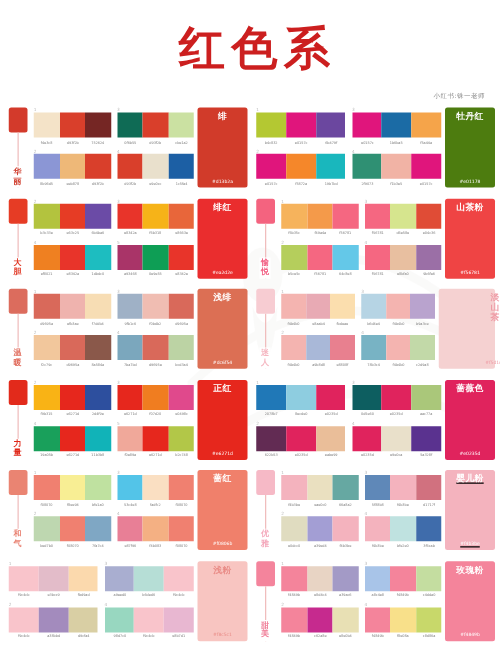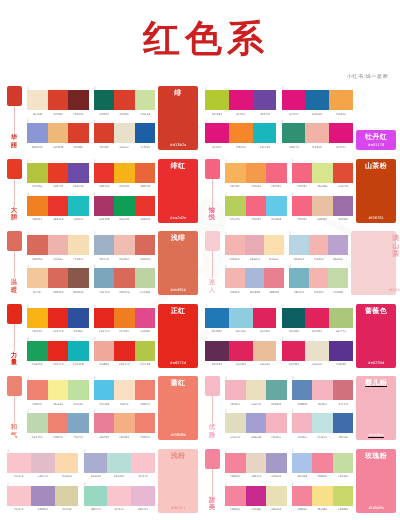--- a/index.html
+++ b/index.html
@@ -586,21 +586,21 @@
               <div style="background: rgb(241, 179, 165);"></div>
               <div style="background: rgb(224, 21, 124);"></div>
             </div>
             <div class="hexrow">
               <span>2f9073</span>
               <span>f1b3a5</span>
               <span>e0157c</span>
             </div>
           </div>
         </div>
-        <div class="bigblock" style="background: #d946ef; margin-top: 44px;">
+        <div class="bigblock" style="background: #4d7c0f;">
           <div class="big-name" style="color: rgb(255, 255, 255);">牡丹红</div>
           <div class="big-hex" style="color: rgb(255, 255, 255);">#e01178</div>
         </div>
       </div>
       <div class="section">
         <div class="rail">
           <div class="rail-chip" style="background: rgb(244, 99, 127);"></div>
           <div class="rail-line"></div>
           <div class="rail-name" style="color: rgb(242, 94, 130);">愉悦</div>
         </div>
@@ -651,21 +651,21 @@
               <div style="background: rgb(232, 191, 160);"></div>
               <div style="background: rgb(155, 111, 166);"></div>
             </div>
             <div class="hexrow">
               <span>f56781</span>
               <span>e8bfa0</span>
               <span>9b6fa6</span>
             </div>
           </div>
         </div>
-        <div class="bigblock" style="background: #c2410c;">
+        <div class="bigblock" style="background: #ef4444;">
           <div class="big-name" style="color: rgb(255, 255, 255);">山茶粉</div>
           <div class="big-hex" style="color: rgb(255, 255, 255);">#f56781</div>
         </div>
       </div>
       <div class="section">
         <div class="rail">
           <div class="rail-chip" style="background: rgb(247, 204, 210);"></div>
           <div class="rail-line"></div>
           <div class="rail-name" style="color: rgb(245, 182, 192);">迷人</div>
         </div>

